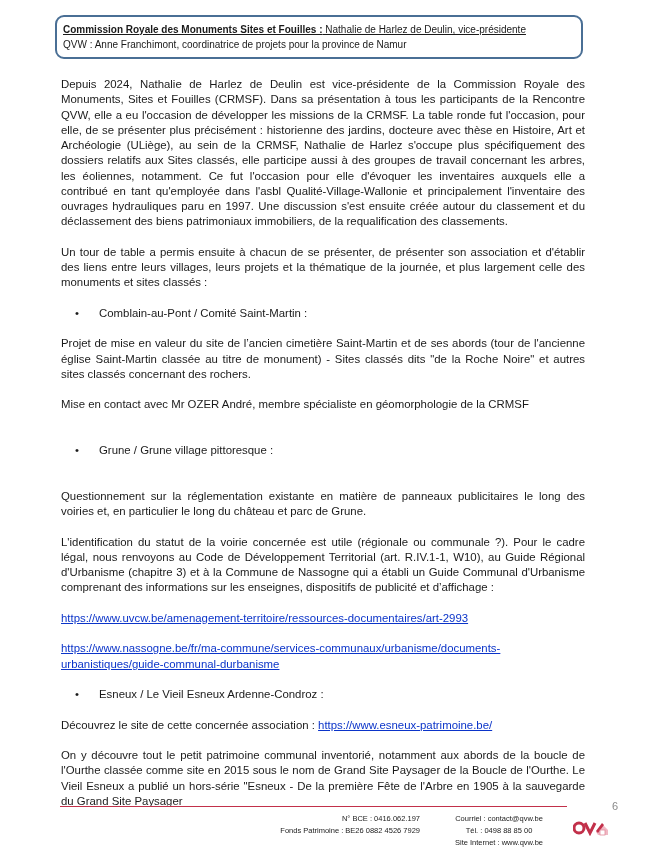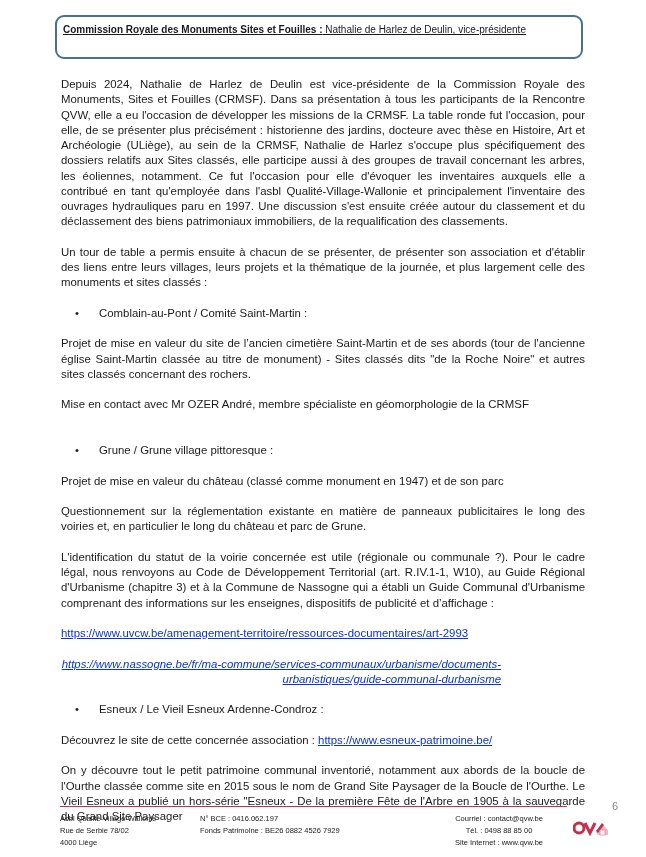--- a/index.html
+++ b/index.html
@@ -15,75 +15,70 @@
              font-size: 11.4px; line-height: 15.25px; }
   .content p { margin: 0; text-align: justify; }
   .gap { height: 15.25px; }
   .bullet { padding-left: 38px; position: relative; text-align: left; }
   .bullet .dot { position: absolute; left: 14px; top: 0; }
   a.link { color: #0b34c9; text-decoration: underline; }
   .footer-line { position: absolute; left: 60px; top: 806px; width: 507px; height: 1px; background: #c2304a; }
   .pagenum { position: absolute; left: 612px; top: 800px; font-size: 11px; color: #8a8a8a; }
   .footer { position: absolute; top: 813px; font-size: 7.5px; line-height: 12px; color: #222; }
   .f-left { left: 60px; }
-  .f-mid { left: 200px; width: 220px; text-align: left; }
+  .f-mid { left: 200px; width: 220px; text-align: right; }
   .f-right { left: 440px; width: 118px; text-align: center; }
   .logo { position: absolute; left: 573px; top: 818px; width: 38px; height: 18px; }
 </style>
 </head>
 <body>
 
 <div class="page">
 
   <div class="headerbox">
     <div class="l1"><span class="org">Commission Royale des Monuments Sites et Fouilles :</span><span> Nathalie de Harlez de Deulin, vice-présidente</span></div>
+    <div>QVW : Anne Franchimont, coordinatrice de projets pour la province de Namur</div>
   </div>
 
   <div class="content">
     <p>Depuis 2024, Nathalie de Harlez de Deulin est vice-présidente de la Commission Royale des Monuments, Sites et Fouilles (CRMSF). Dans sa présentation à tous les participants de la Rencontre QVW, elle a eu l'occasion de développer les missions de la CRMSF. La table ronde fut l'occasion, pour elle, de se présenter plus précisément : historienne des jardins, docteure avec thèse en Histoire, Art et Archéologie (ULiège), au sein de la CRMSF, Nathalie de Harlez s'occupe plus spécifiquement des dossiers relatifs aux Sites classés, elle participe aussi à des groupes de travail concernant les arbres, les éoliennes, notamment. Ce fut l'occasion pour elle d'évoquer les inventaires auxquels elle a contribué en tant qu'employée dans l'asbl Qualité-Village-Wallonie et principalement l'inventaire des ouvrages hydrauliques paru en 1997. Une discussion s'est ensuite créée autour du classement et du déclassement des biens patrimoniaux immobiliers, de la requalification des classements.</p>
     <div class="gap"></div>
     <p>Un tour de table a permis ensuite à chacun de se présenter, de présenter son association et d'établir des liens entre leurs villages, leurs projets et la thématique de la journée, et plus largement celle des monuments et sites classés :</p>
     <div class="gap"></div>
 
     <p class="bullet"><span class="dot">•</span><span>Comblain-au-Pont / Comité Saint-Martin :</span></p>
     <div class="gap"></div>
     <p>Projet de mise en valeur du site de l’ancien cimetière Saint-Martin et de ses abords (tour de l'ancienne église Saint-Martin classée au titre de monument) - Sites classés dits "de la Roche Noire" et autres sites classés concernant des rochers.</p>
     <div class="gap"></div>
     <p>Mise en contact avec Mr OZER André, membre spécialiste en géomorphologie de la CRMSF</p>
     <div class="gap"></div>
     <div class="gap"></div>
 
     <p class="bullet"><span class="dot">•</span><span>Grune / Grune village pittoresque :</span></p>
     <div class="gap"></div>
-    <p>Projet de mise en valeur du château (classé comme monument en 1947) et de son parc</p>
     <div class="gap"></div>
     <p>Questionnement sur la réglementation existante en matière de panneaux publicitaires le long des voiries et, en particulier le long du château et parc de Grune.</p>
     <div class="gap"></div>
     <p>L'identification du statut de la voirie concernée est utile (régionale ou communale ?). Pour le cadre légal, nous renvoyons au Code de Développement Territorial (art. R.IV.1-1, W10), au Guide Régional d'Urbanisme (chapitre 3) et à la Commune de Nassogne qui a établi un Guide Communal d'Urbanisme comprenant des informations sur les enseignes, dispositifs de publicité et d’affichage :</p>
     <div class="gap"></div>
     <p><a class="link">https://www.uvcw.be/amenagement-territoire/ressources-documentaires/art-2993</a></p>
     <div class="gap"></div>
-    <p style="text-align:right; word-break:break-all; width: 440px; font-style: italic;"><a class="link">https://www.nassogne.be/fr/ma-commune/services-communaux/urbanisme/documents-urbanistiques/guide-communal-durbanisme</a></p>
+    <p style="text-align:left; word-break:break-all; width: 440px;"><a class="link">https://www.nassogne.be/fr/ma-commune/services-communaux/urbanisme/documents-urbanistiques/guide-communal-durbanisme</a></p>
     <div class="gap"></div>
 
     <p class="bullet"><span class="dot">•</span><span>Esneux / Le Vieil Esneux Ardenne-Condroz :</span></p>
     <div class="gap"></div>
     <p><span>Découvrez le site de cette concernée association : </span><a class="link">https://www.esneux-patrimoine.be/</a></p>
     <div class="gap"></div>
     <p>On y découvre tout le petit patrimoine communal inventorié, notamment aux abords de la boucle de l'Ourthe classée comme site en 2015 sous le nom de Grand Site Paysager de la Boucle de l'Ourthe. Le Vieil Esneux a publié un hors-série "Esneux - De la première Fête de l'Arbre en 1905 à la sauvegarde du Grand Site Paysager</p>
   </div>
 
   <div class="footer-line"></div>
   <div class="pagenum">6</div>
 
-  <div class="footer f-left">
-    <div>Asbl Qualité-Village-Wallonie</div>
-    <div>Rue de Serbie 78/02</div>
-    <div>4000 Liège</div>
-  </div>
   <div class="footer f-mid">
     <div>N° BCE : 0416.062.197</div>
     <div>Fonds Patrimoine : BE26 0882 4526 7929</div>
   </div>
   <div class="footer f-right">
     <div>Courriel : contact@qvw.be</div>
     <div>Tél. : 0498 88 85 00</div>
     <div>Site Internet : www.qvw.be</div>
   </div>
 

